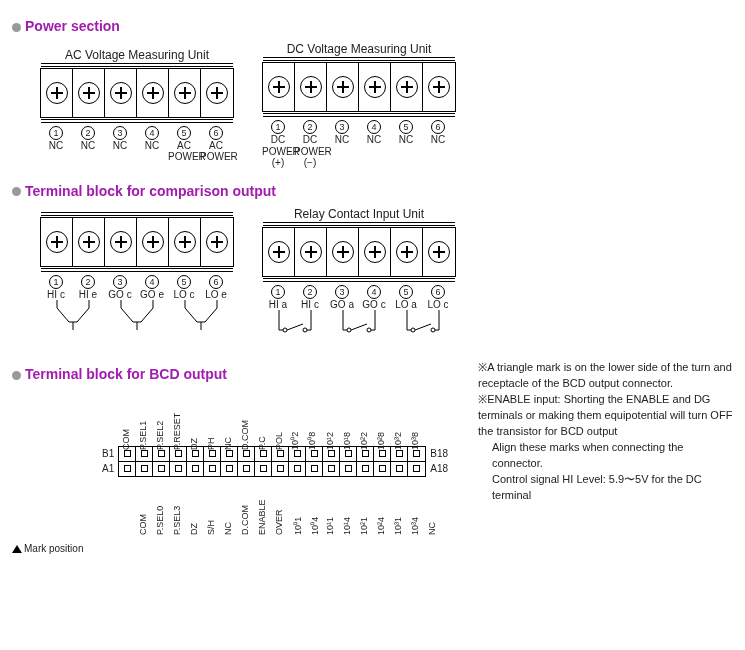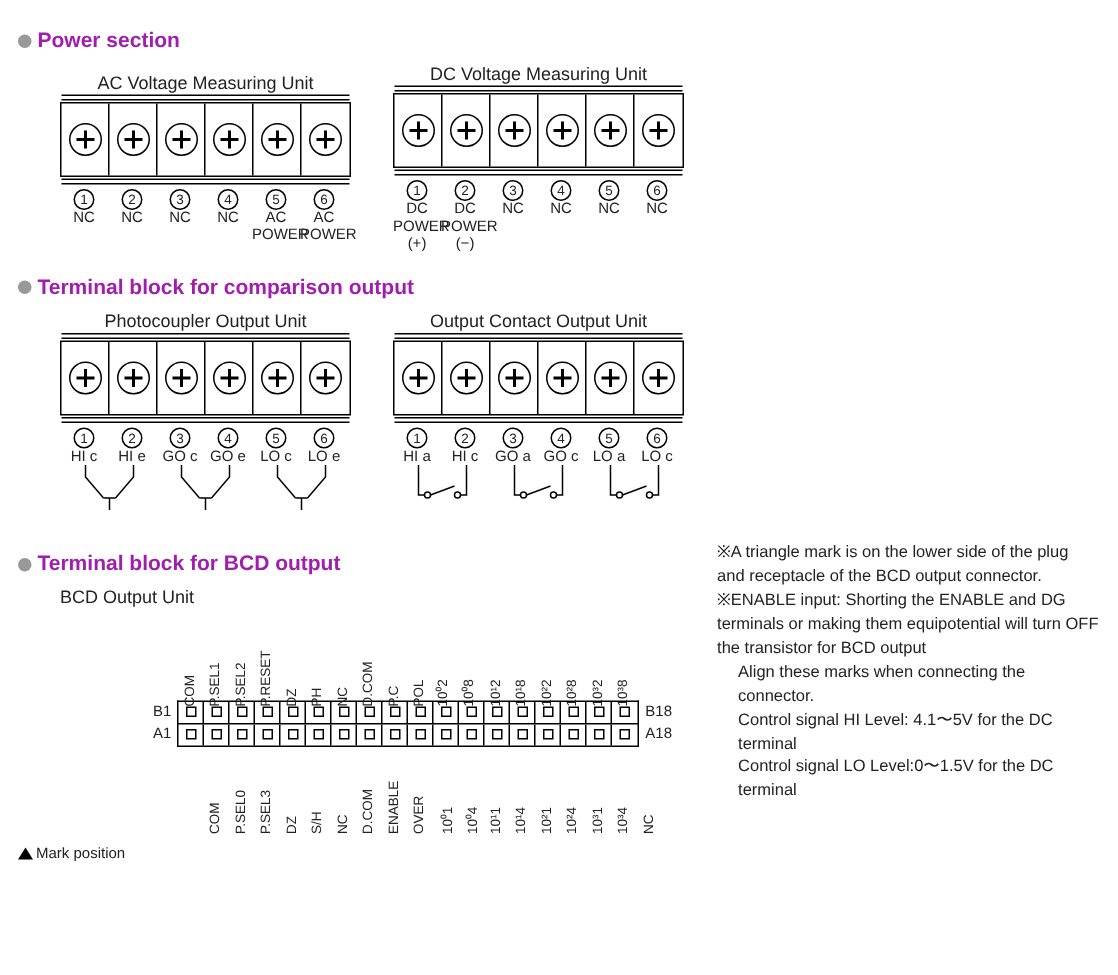--- a/index.html
+++ b/index.html
@@ -189,21 +189,20 @@
   </div>
 </div>
 
 <div class="section-title">
   <span class="bullet"></span><span>Terminal block for comparison output</span>
 </div>
 
 <div class="row">
 
   <div class="block-wrap">
-    <div class="unit-title">Photocoupler Output Unit</div>
     <div class="terminal-block">
       <div class="rail top"></div>
         <div class="rail bot"></div>
       <div class="terminal">
           <div class="screw"></div>
         </div>
       <div class="terminal">
           <div class="screw"></div>
         </div>
       <div class="terminal">
@@ -230,21 +229,21 @@
     <svg class="contacts-svg" width="192" height="34">
       <g stroke="#000" stroke-width="1" fill="none">
         <path d="M16,0 L16,8 L28,22 M48,0 L48,8 L36,22 M28,22 L36,22 M32,22 L32,30"></path>
         <path d="M80,0 L80,8 L92,22 M112,0 L112,8 L100,22 M92,22 L100,22 M96,22 L96,30"></path>
         <path d="M144,0 L144,8 L156,22 M176,0 L176,8 L164,22 M156,22 L164,22 M160,22 L160,30"></path>
       </g>
     </svg>
   </div>
 
   <div class="block-wrap">
-    <div class="unit-title">Output Contact Output Unit</div>
+    <div class="unit-title">Relay Contact Input Unit</div>
     <div class="terminal-block">
       <div class="rail top"></div>
         <div class="rail bot"></div>
       <div class="terminal">
           <div class="screw"></div>
         </div>
       <div class="terminal">
           <div class="screw"></div>
         </div>
       <div class="terminal">
@@ -287,21 +286,20 @@
   </div>
 </div>
 
 <div class="bcd-section-row">
 <div class="bcd-left">
 <div class="section-title">
   <span class="bullet"></span><span>Terminal block for BCD output</span>
 </div>
 
 <div class="bcd-area">
-  <div class="unit-title" style="margin-left:28px;">BCD Output Unit</div>
 
   <div class="bcd-labels top" id="bcd-top-labels" style="margin-left:114px; height:56px;">
           <div class="bcd-label-col">
             <span style="top: auto; bottom: 0px; left: 5px; transform-origin: left bottom;">COM</span>
           </div>
           <div class="bcd-label-col">
             <span style="top: auto; bottom: 0px; left: 5px; transform-origin: left bottom;">P.SEL1</span>
           </div>
           <div class="bcd-label-col">
             <span style="top: auto; bottom: 0px; left: 5px; transform-origin: left bottom;">P.SEL2</span>
@@ -535,19 +533,18 @@
           </div>
         </div>
 
   <div class="mark-pos">
     <span class="tri"></span><span>Mark position</span>
   </div>
 </div>
 </div>
 
 <div class="notes">
-  <p>※A triangle mark is on the lower side of the plug and receptacle of the BCD output connector.</p>
+  <p>※A triangle mark is on the lower side of the turn and receptacle of the BCD output connector.</p>
   <p>※ENABLE input: Shorting the ENABLE and DG terminals or making them equipotential will turn OFF the transistor for BCD output</p>
   <p style="padding-left:14px;">Align these marks when connecting the connector.</p>
-  <p style="padding-left:14px;">Control signal HI Level: 4.1〜5V for the DC terminal</p>
-  <p style="padding-left:14px;">Control signal LO Level:0〜1.5V for the DC terminal</p>
+  <p style="padding-left:14px;">Control signal HI Level: 5.9〜5V for the DC terminal</p>
 </div>
 </div>
 
 </body></html>

